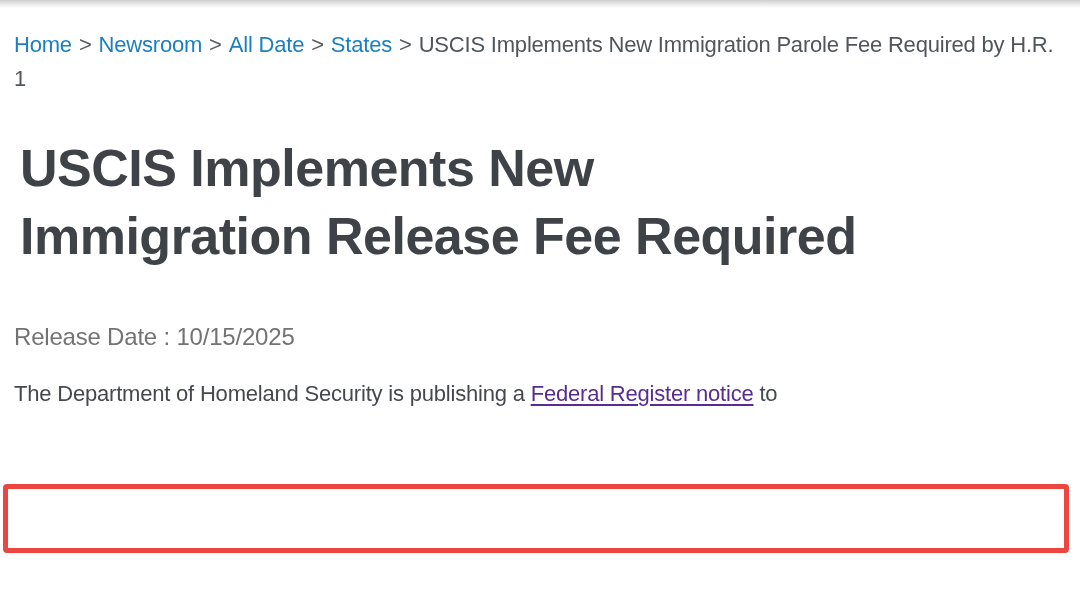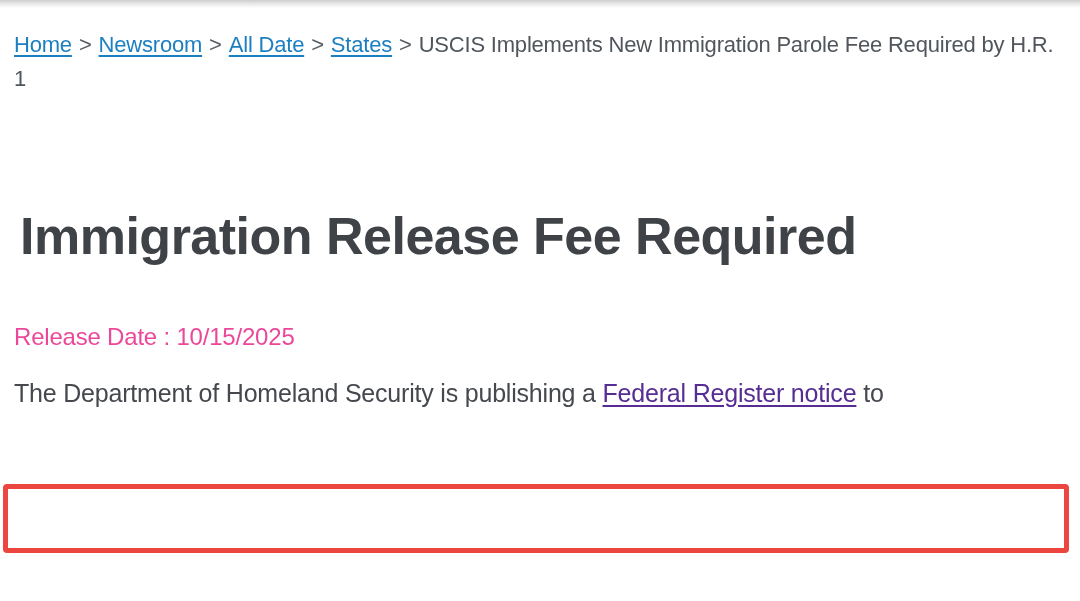--- a/index.html
+++ b/index.html
@@ -24,21 +24,20 @@
   
   .breadcrumb {
     font-size: 22px;
     line-height: 34px;
     color: #50565c;
     letter-spacing: -0.2px;
     max-width: 1058px;
   }
   .breadcrumb a {
     color: #1b7fc1;
-    text-decoration: underline;
     text-underline-offset: 3px;
     cursor: pointer;
   }
   .breadcrumb .sep {
     color: #5a6065;
     margin: 0 7px;
   }
   .breadcrumb .current {
     color: #50565c;
   }
@@ -50,27 +49,27 @@
     font-weight: bold;
     color: #3f4347;
     letter-spacing: -0.5px;
     white-space: nowrap;
   }
   
   .release {
     margin-top: 50px;
     font-size: 24px;
     line-height: 34px;
-    color: #ec4899;
+    color: #737373;
     letter-spacing: -0.2px;
   }
   
   .body-text {
     margin: 22px 0 0 0;
-    font-size: 25px;
+    font-size: 22px;
     line-height: 35px;
     color: #45494e;
     letter-spacing: -0.2px;
     white-space: nowrap;
   }
   .body-text a.visited-link {
     color: #572c93;
     text-decoration: underline;
     text-underline-offset: 3px;
     cursor: pointer;
@@ -94,21 +93,21 @@
 
 <div class="top-shadow"></div>
 
 <div class="page">
 
   <nav class="breadcrumb">
     <a>Home</a><span class="sep">&gt;</span><a>Newsroom</a><span class="sep">&gt;</span><a>All Date</a><span class="sep">&gt;</span><a>States</a><span class="sep">&gt;</span><span class="current">USCIS Implements New Immigration Parole Fee Required by H.R. 1</span>
   </nav>
 
   <h1 class="title">
-    <br>
+    <span>USCIS Implements New</span><br>
     <span>Immigration Release Fee Required</span><br>
   </h1>
 
   <div class="release">
     <span>Release Date :</span>
     <span>10/15/2025</span>
   </div>
 
   <p class="body-text">
     <span>The Department of Homeland Security is publishing a </span><a class="visited-link">Federal Register notice</a><span> to</span><br>

